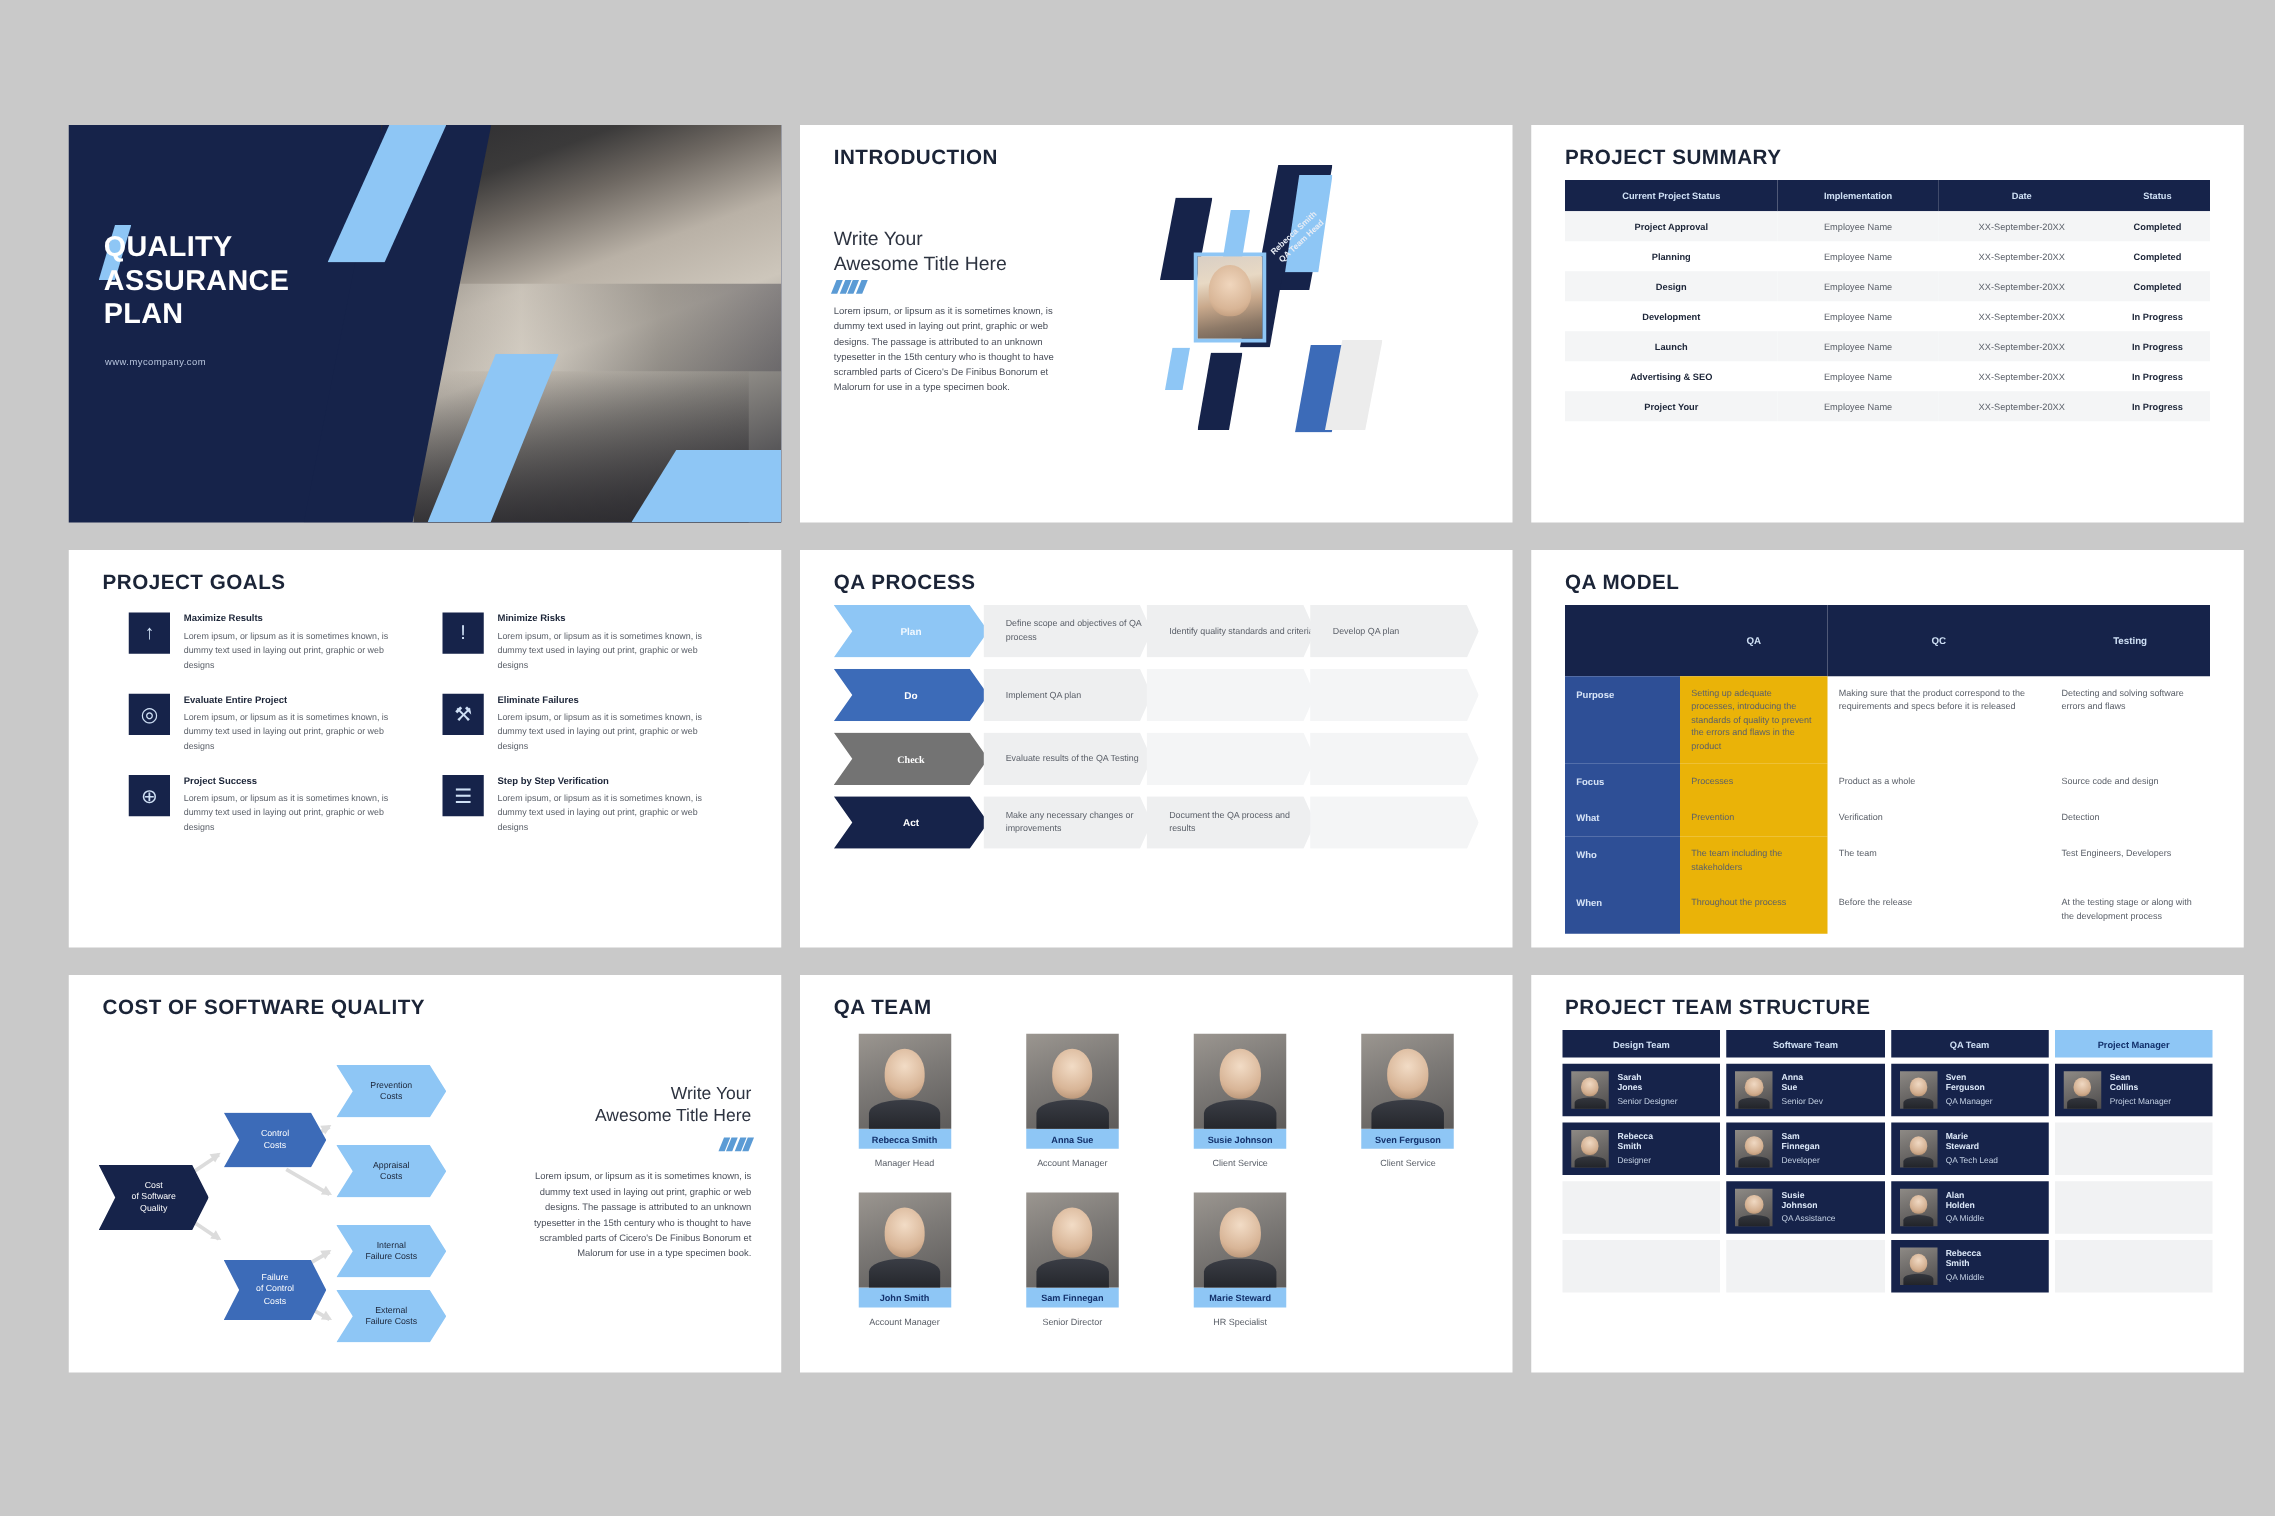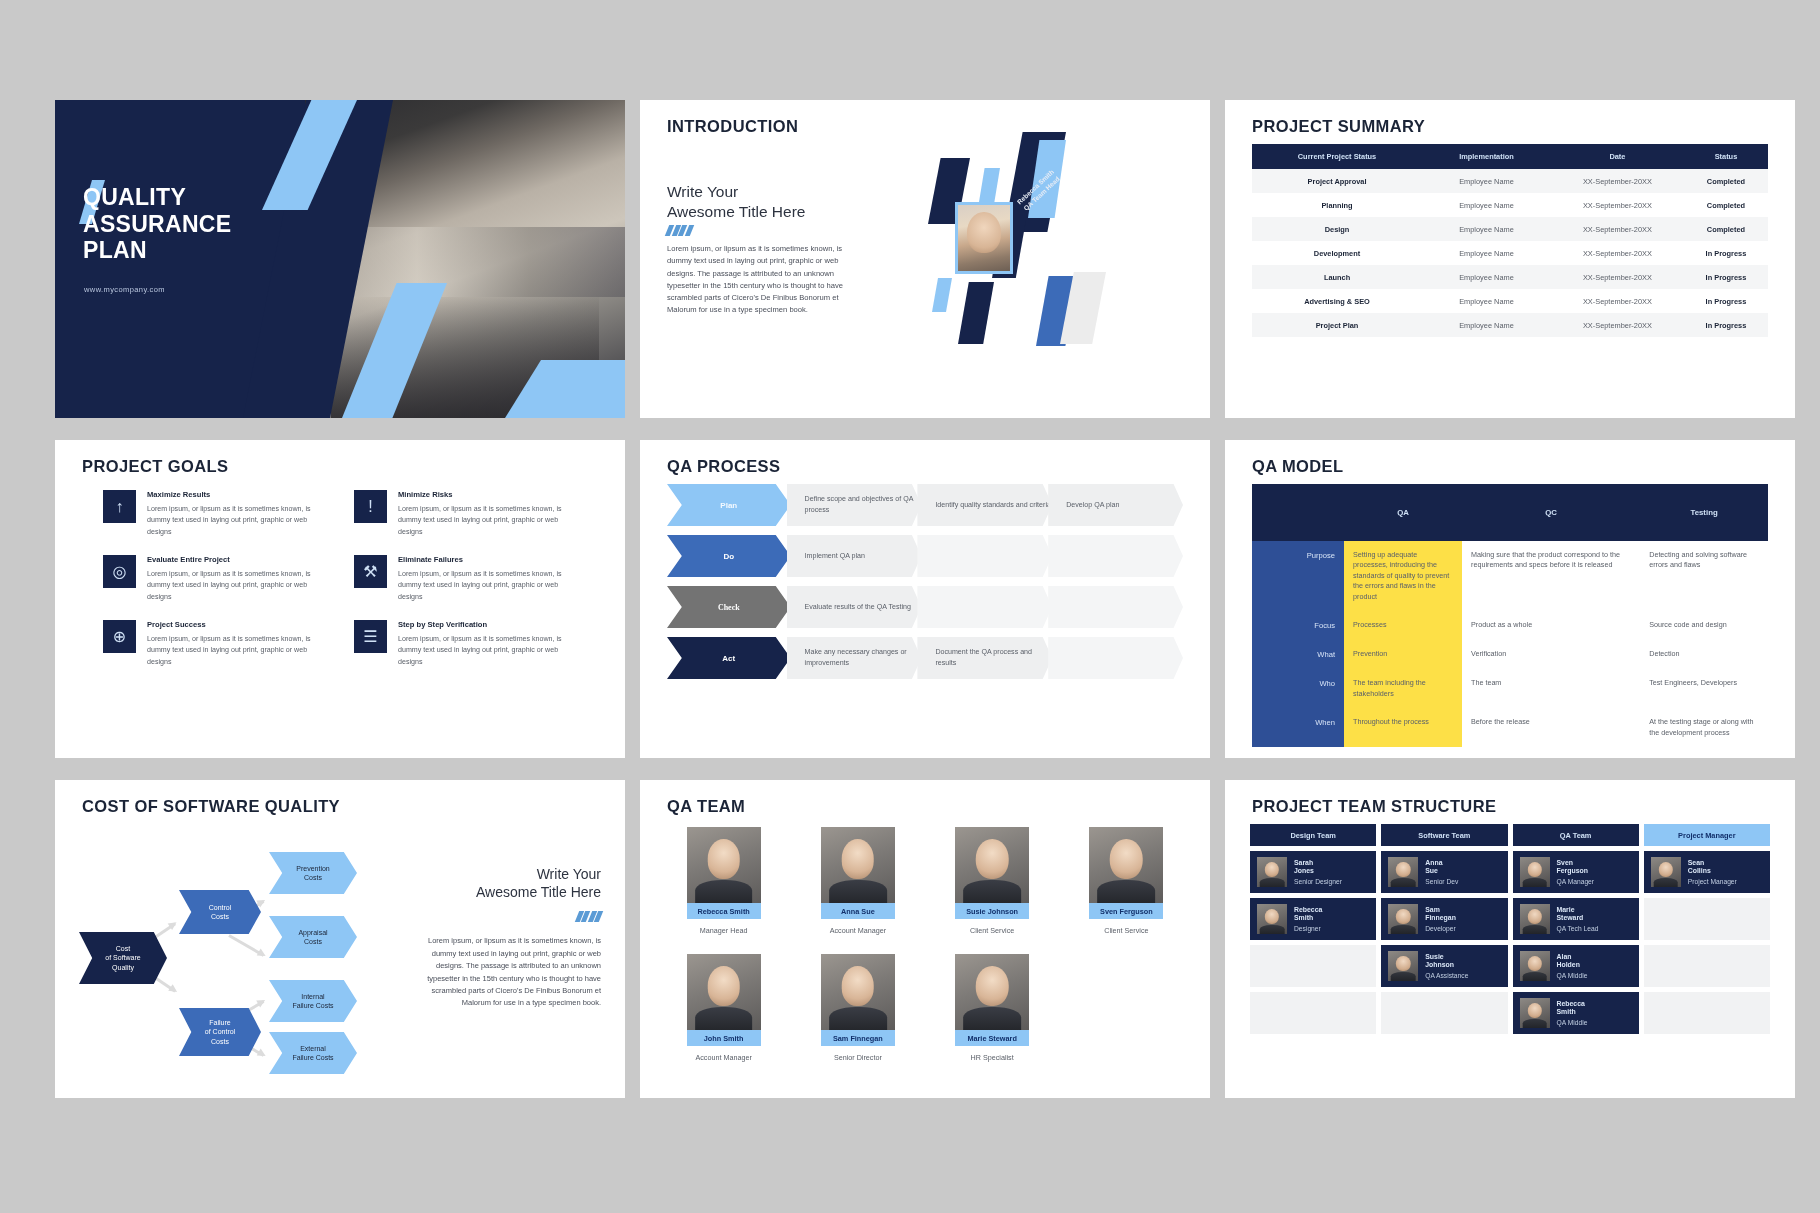--- a/index.html
+++ b/index.html
@@ -115,24 +115,24 @@
   .psum td.v { font-weight: bold; color: #1b2437; }
 
   .qamodel { position: absolute; left: 27px; top: 44px; width: 516px; }
   .qamodel th {
     background: #16234a; color: #cfe0f5; font-size: 7.8px; font-weight: bold;
     padding: 24px 4px; text-align: center;
   }
   .qamodel th.corner { background: #16234a; }
   .qamodel td { font-size: 7.2px; padding: 9px 9px; color: #5b6069; vertical-align: top; line-height: 1.45; }
   .qamodel td.rh {
-    background: #2e4f96; color: #d7e4f7; font-weight: normal; text-align: right;
+    background: #2e4f96; color: #d7e4f7; font-weight: bold; 
     width: 92px; font-size: 7.6px;
   }
-  .qamodel td.qa { background: #fde047; width: 118px; }
+  .qamodel td.qa { background: #eab308; width: 118px; }
 
   
   .goals { position: absolute; left: 48px; top: 50px; width: 480px;
            display: grid; grid-template-columns: 1fr 1fr; gap: 17px 22px; }
   .goal { display: flex; gap: 11px; }
   .goal-icon {
     width: 33px; height: 33px; flex: 0 0 33px; background: #16234a;
     position: relative; color: #cfe0f5;
     display: flex; align-items: center; justify-content: center;
   }
@@ -337,21 +337,21 @@
             <td class="">XX-September-20XX</td>
             <td class="v">In Progress</td>
           </tr>
           <tr>
             <td class="k">Advertising &amp; SEO</td>
             <td class="">Employee Name</td>
             <td class="">XX-September-20XX</td>
             <td class="v">In Progress</td>
           </tr>
           <tr>
-            <td class="k">Project Plan</td>
+            <td class="k">Project Your</td>
             <td class="">Employee Name</td>
             <td class="">XX-September-20XX</td>
             <td class="v">In Progress</td>
           </tr>
         </tbody>
     </table>
   </div>
 
   <div class="slide">
     <div class="s-title">PROJECT GOALS</div>

